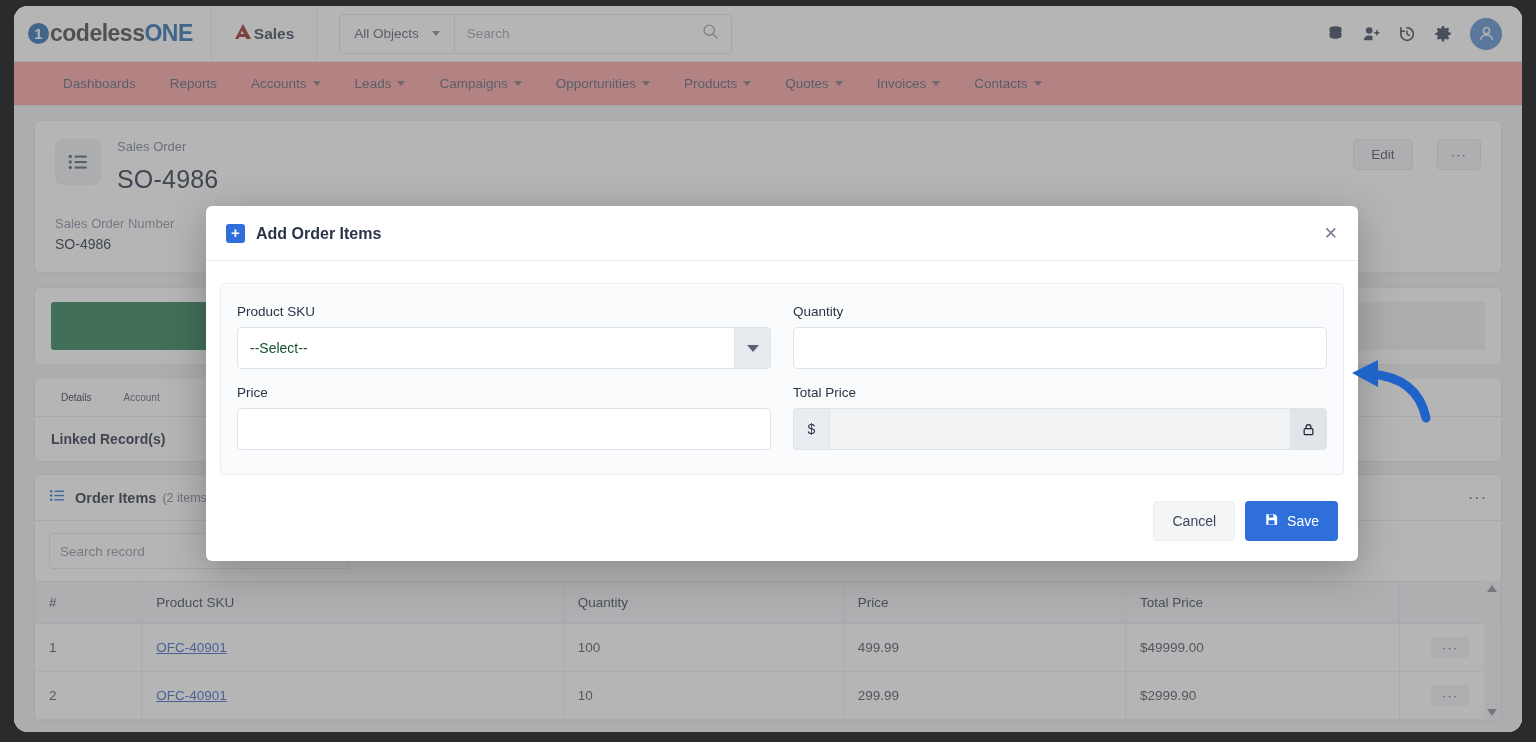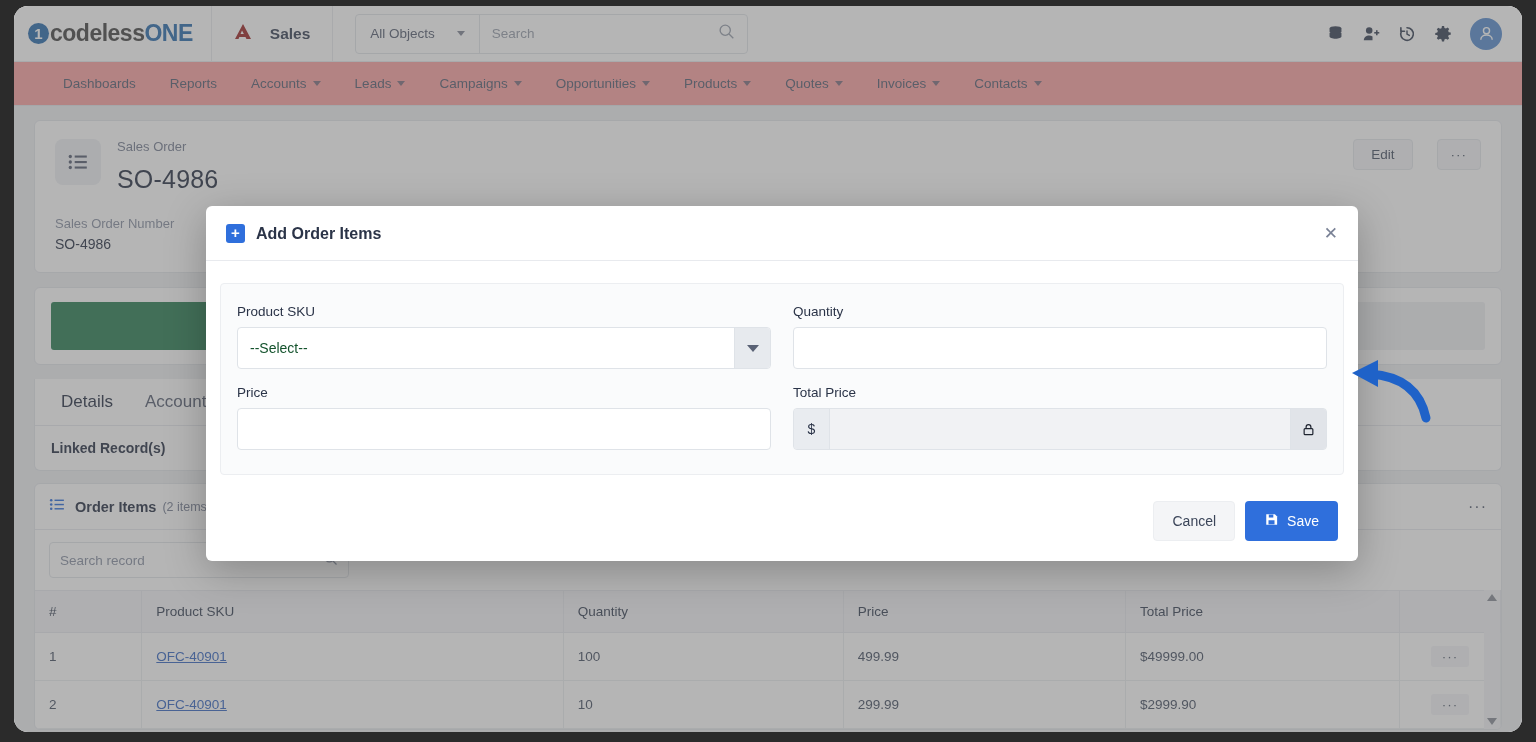--- a/index.html
+++ b/index.html
@@ -44,33 +44,33 @@
     font-size: 15px; font-weight: 700;
     display: flex; align-items: center; justify-content: center;
     margin-right: 1px; line-height: 1;
     font-family: "Liberation Sans", sans-serif;
   }
   .logo-text { font-size: 23px; font-weight: 700; letter-spacing: -0.5px; }
   .logo-text .a { color: #4a4a4a; }
   .logo-text .b { color: #2f6fb0; }
 
   .app-sel {
-    display: flex; align-items: center; gap: 16px;
+    display: flex; align-items: center; gap: 0;
     height: 56px; padding: 0 22px;
     border-left: 1px solid #e9ebef; border-right: 1px solid #e9ebef; justify-content: center;
   }
   .app-sel .label { font-size: 15.5px; color: #3b4559; font-weight: 600; }
 
   .searchbar {
     display: flex; align-items: center; height: 40px;
     border: 1px solid #e2e5ea; border-radius: 4px;
     margin-left: 22px; width: 393px; background: #fff;
   }
   .allobj {
-    display: flex; align-items: center; gap: 22px;
+    display: flex; align-items: center; gap: 13px;
     padding: 0 14px; height: 100%;
     border-right: 1px solid #e2e5ea;
     font-size: 13.5px; color: #5a6275; white-space: nowrap;
   }
   .searchinput {
     flex: 1; display: flex; align-items: center;
     padding: 0 12px; height: 100%; position: relative;
   }
   .searchinput input {
     border: 0; outline: 0; width: 100%; font-size: 13.5px; color: #3b4559;
@@ -144,21 +144,21 @@
   }
   .pathstep.done { background: #2e8057; color: #fff; }
   .pathstep.todo { background: #eef0f3; color: #3b4559; }
 
   
   .tabscard {
     background: #fff; border: 1px solid #e4e7ec; border-top: 0; border-radius: 0 0 6px 6px;
     margin-top: 14px;
   }
   .tabsrow { display: flex; gap: 8px; padding: 0 14px; border-bottom: 1px solid #e8eaee; }
-  .tabitem { padding: 13px 12px; font-size: 17px; color: #5a6275; cursor: pointer; }
+  .tabitem { padding: 13px 12px; font-size: 10px; color: #5a6275; cursor: pointer; }
   .tabitem.active { color: #2b3448; }
   .linkedrow { padding: 14px 16px; font-size: 14px; color: #2b3448; font-weight: 600; }
 
   
   .relcard {
     background: #fff; border: 1px solid #e4e7ec; border-radius: 6px; margin-top: 12px;
     overflow: hidden;
   }
   .relhead {
     display: flex; align-items: center; padding: 12px 14px;

